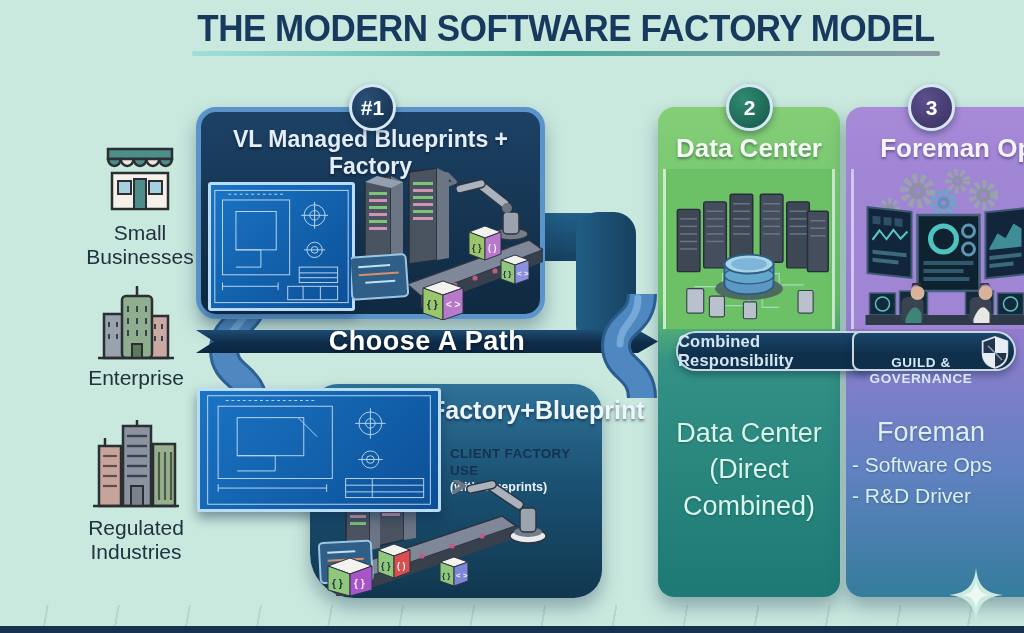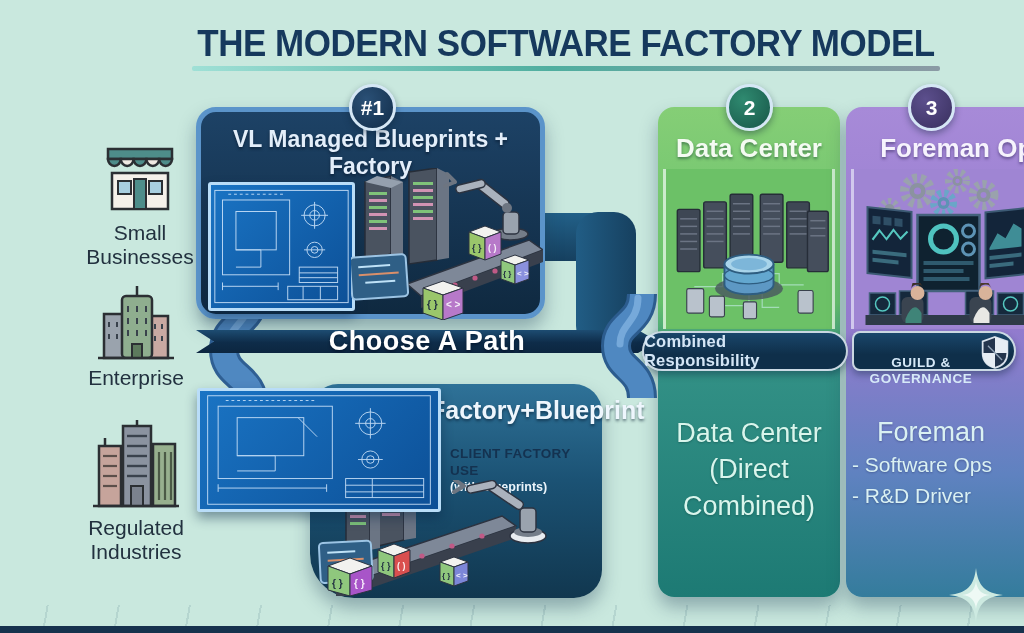--- a/index.html
+++ b/index.html
@@ -1,20 +1,20 @@
 <!DOCTYPE html>
 <html><head>
 <meta charset="utf-8">
 <style>
   html,body{margin:0;padding:0;}
   body{font-family:"Liberation Sans","DejaVu Sans",sans-serif;background:#aeccc2;}
   .stage{position:relative;width:1024px;height:633px;overflow:hidden;background:#c9e8de;}
 
   
-  .title{position:absolute;left:192px;top:23px;width:748px;text-align:center;z-index:9;}
+  .title{position:absolute;left:192px;top:8px;width:748px;text-align:center;z-index:9;}
   .title h1{margin:0;font-size:35px;font-weight:bold;letter-spacing:-.5px;color:#16395d;
             transform:scaleY(1.05);}
   .title .rule{height:5px;margin-top:3px;border-radius:2px;
       background:linear-gradient(90deg,#9fe0d6,#4fae9f 48%,#8b9aa4);}
 
   
   .aud{position:absolute;text-align:center;color:#22313f;z-index:5;}
   .aud .lbl{font-size:21px;line-height:1.15;margin-top:4px;text-align:center;}
   .aud svg{display:block;margin:0 auto;}
 
@@ -94,21 +94,21 @@
   .body3{left:846px;top:415px;width:170px;color:#daf1f3;text-shadow:0 1px 2px rgba(30,40,90,.4);}
   .body3 .h{font-size:27px;line-height:1.3;}
   .body3 .li{font-size:21px;line-height:1.45;text-align:left;padding-left:6px;}
 
   
   .band{position:absolute;top:331px;height:40px;z-index:7;box-sizing:border-box;
       background:linear-gradient(180deg,#1a466a,#0f2f4a 60%);
       border:2px solid rgba(235,244,252,.85);
       display:flex;align-items:center;justify-content:center;
       box-shadow:0 4px 7px rgba(15,40,65,.4);}
-  .band1{left:642px;width:206px;border-radius:20px;}
+  .band1{left:676px;width:206px;border-radius:20px;}
   .band1 span{color:#d4e6f6;font-size:16.5px;font-weight:bold;letter-spacing:.2px;}
   .band2{left:852px;width:164px;border-radius:8px 20px 20px 8px;}
   .band2 .txt{color:#d6e9f8;font-size:13.5px;font-weight:bold;line-height:1.2;
       letter-spacing:.6px;text-align:center;margin-right:26px;margin-top:40px;}
   .shield{position:absolute;right:4px;top:2px;}
 
   
   .sparkle{position:absolute;left:948px;top:566px;z-index:8;}
   .bottom-sketch{position:absolute;left:0;bottom:6px;width:100%;height:22px;opacity:.5;
       background:repeating-linear-gradient(100deg,transparent 0 46px,rgba(40,85,105,.25) 46px 48px,transparent 48px 70px);}

